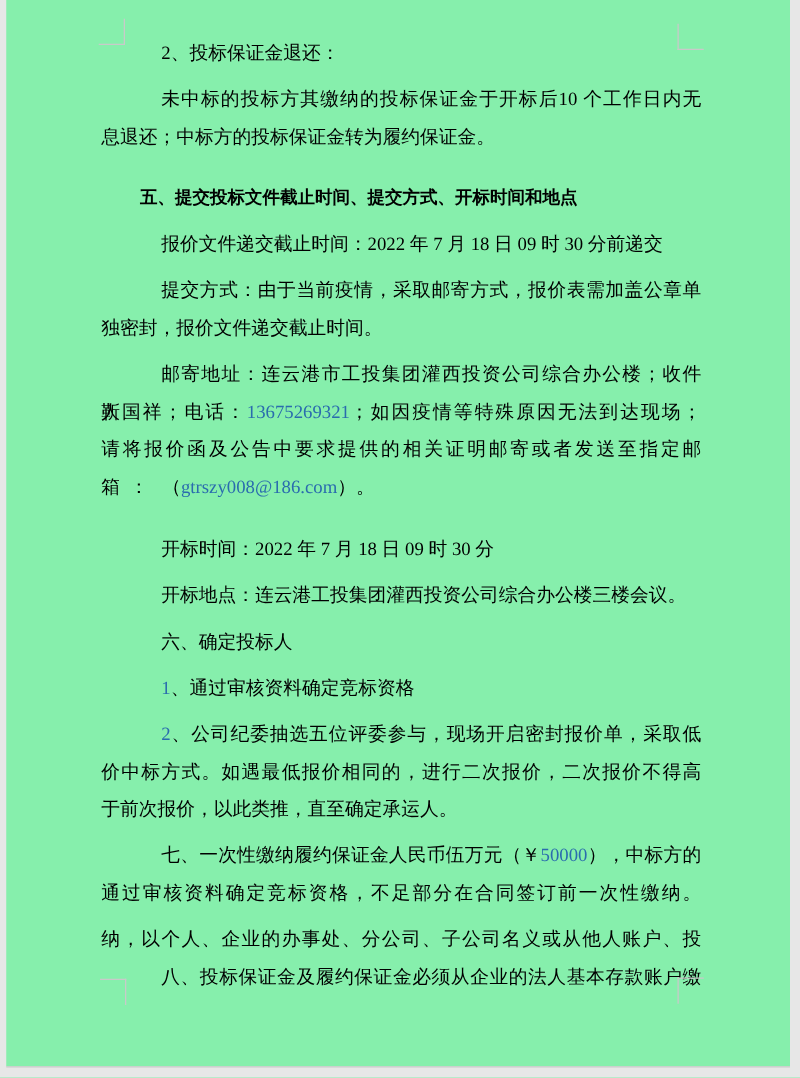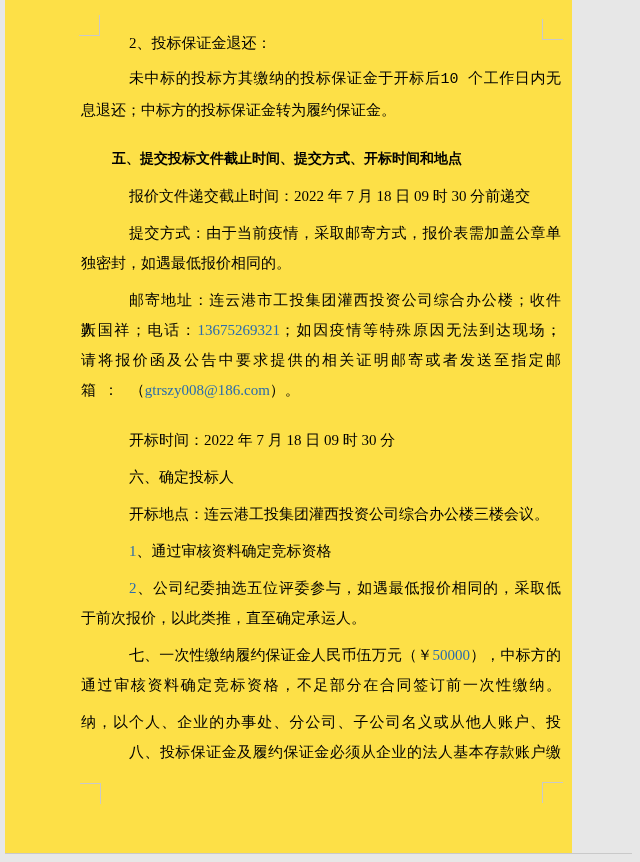--- a/index.html
+++ b/index.html
@@ -15,23 +15,23 @@
   .canvas {
     position: relative;
     width: 640px;
     height: 862px;
     overflow: hidden;
   }
   .page {
     position: absolute;
     left: 5px;
     top: 0;
-    width: 567px;
+    width: 627px;
     height: 853px;
-    background: #fde047;
+    background: #86efac;
   }
   .page-bottom-edge {
     position: absolute;
     left: 5px;
     top: 853px;
     width: 627px;
     height: 1px;
     background: #c9c9c9;
   }
   .corner {
@@ -69,53 +69,54 @@
 </head>
 <body>
 
 <div class="canvas">
   <div class="page">
     <div class="content">
         <div class="para">
           <div class="line nj" style="text-indent: 48px;"><span>2、投标保证金退还：</span></div>
         </div>
         <div class="para">
-          <div class="line j" style="text-indent: 48px; font-family: Liberation Mono, monospace;"><span>未中标的投标方其缴纳的投标保证金于开标后10 个工作日内无</span></div>
+          <div class="line j" style="text-indent: 48px;"><span>未中标的投标方其缴纳的投标保证金于开标后10 个工作日内无</span></div>
           <div class="line nj" style="text-indent: 0px;"><span>息退还；中标方的投标保证金转为履约保证金。</span></div>
         </div>
         <div class="para heading">
           <div class="line nj" style="text-indent: 31px;"><span style="font-weight: bold;">五、提交投标文件截止时间、提交方式、开标时间和地点</span></div>
         </div>
         <div class="para">
           <div class="line nj" style="text-indent: 48px;"><span>报价文件递交截止时间：2022 年 7 月 18 日 09 时 30 分前递交</span></div>
         </div>
         <div class="para">
           <div class="line j" style="text-indent: 48px;"><span>提交方式：</span><span class="u">由于当前疫情，采取邮寄方式，</span><span>报价表需加盖公章单</span></div>
-          <div class="line nj" style="text-indent: 0px;"><span>独密封，如遇最低报价相同的。</span></div>
+          <div class="line nj" style="text-indent: 0px;"><span>独密封，报价文件递交截止时间。</span></div>
         </div>
         <div class="para">
           <div class="line j" style="text-indent: 48px;"><span>邮寄地址：连云港市工投集团灌西投资公司综合办公楼；收件人：</span></div>
           <div class="line j" style="text-indent: 0px;"><span>靳国祥；电话：</span><span style="color: rgb(42, 108, 174);">13675269321</span><span>；如因疫情等特殊原因无法到达现场，</span></div>
           <div class="line j" style="text-indent: 0px;"><span>请将报价函及公告中要求提供的相关证明邮寄或者发送至指定邮</span></div>
           <div class="line nj" style="text-indent: 0px;"><span>箱&nbsp;&nbsp;：&nbsp;&nbsp;</span><span class="u">&nbsp;（</span><span class="u" style="color: rgb(42, 108, 174);">gtrszy008@186.com</span><span class="u">）。</span><span class="u">&nbsp;&nbsp;</span></div>
         </div>
         <div class="para">
           <div class="line nj" style="text-indent: 48px; margin-top: 20px;"><span>开标时间：2022 年 7 月 18 日 09 时 30 分</span></div>
         </div>
         <div class="para">
-          <div class="line nj" style="text-indent: 48px;"><span>六、确定投标人</span></div>
+          <div class="line nj" style="text-indent: 48px;"><span>开标地点：连云港工投集团灌西投资公司综合办公楼三楼会议。</span></div>
         </div>
         <div class="para">
-          <div class="line nj" style="text-indent: 48px;"><span>开标地点：连云港工投集团灌西投资公司综合办公楼三楼会议。</span></div>
+          <div class="line nj" style="text-indent: 48px;"><span>六、确定投标人</span></div>
         </div>
         <div class="para">
           <div class="line nj" style="text-indent: 48px;"><span style="color: rgb(42, 108, 174);">1</span><span>、通过审核资料确定竞标资格</span></div>
         </div>
         <div class="para">
-          <div class="line j" style="text-indent: 48px;"><span style="color: rgb(42, 108, 174);">2</span><span>、公司纪委抽选五位评委参与，如遇最低报价相同的，采取低</span></div>
+          <div class="line j" style="text-indent: 48px;"><span style="color: rgb(42, 108, 174);">2</span><span>、公司纪委抽选五位评委参与，现场开启密封报价单，采取低</span></div>
+          <div class="line j" style="text-indent: 0px;"><span>价中标方式。如遇最低报价相同的，进行二次报价，二次报价不得高</span></div>
           <div class="line nj" style="text-indent: 0px;"><span>于前次报价，以此类推，直至确定承运人。</span></div>
         </div>
         <div class="para">
           <div class="line j" style="text-indent: 48px;"><span>七、一次性缴纳履约保证金人民币伍万元（￥</span><span style="color: rgb(42, 108, 174);">50000</span><span>），中标方的</span></div>
           <div class="line j" style="text-indent: 0px;"><span>通过审核资料确定竞标资格，不足部分在合同签订前一次性缴纳。</span></div>
         </div>
         <div class="para">
           <div class="line j" style="text-indent: 0px;"><span>纳，以个人、企业的办事处、分公司、子公司名义或从他人账户、投</span></div>
           <div class="line j" style="text-indent: 48px;"><span>八、投标保证金及履约保证金必须从企业的法人基本存款账户缴</span></div>
         </div>

